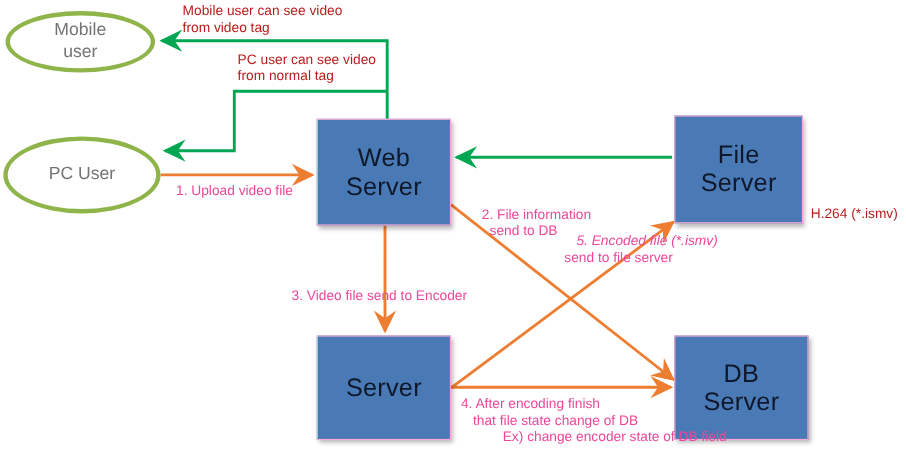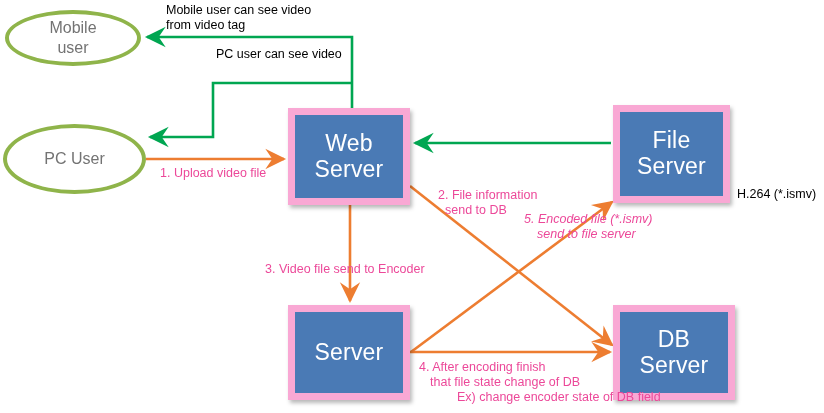--- a/index.html
+++ b/index.html
@@ -9,28 +9,28 @@
     font-family:"Liberation Sans", sans-serif;
     overflow:hidden;
     position:relative;
   }
   #stage{position:absolute;left:0;top:0;width:824px;height:413px;}
   svg#wires{position:absolute;left:0;top:0;width:824px;height:413px;}
 
   .node-box{
     position:absolute;
     background:#4A7AB5;
-    border:7px solid #f9a8d4;
+    border:1px solid #f9a8d4;
     box-shadow:2px 3px 4px rgba(0,0,0,0.28);
     box-sizing:border-box;
     display:flex;
     flex-direction:column;
     align-items:center;
     justify-content:center;
-    color:#ffffff;
+    color:#0f172a;
     font-size:23px;
     line-height:1.12;
     letter-spacing:.2px;
     text-align:center;
     z-index:5;
   }
   .node-box span{display:block;}
 
   .actor{
     position:absolute;
@@ -50,21 +50,21 @@
   }
   .actor span{display:block;}
 
   .lbl{
     position:absolute;
     font-size:12.5px;
     line-height:1.28;
     white-space:pre;
     z-index:6;
   }
-  .lbl-dark{color:#000000;}
+  .lbl-dark{color:#b91c1c;}
   .lbl-red{color:#ec4899;}
 </style>
 </head>
 <body>
 
 <div id="stage">
 
   <svg id="wires" viewBox="0 0 824 413" xmlns="http://www.w3.org/2000/svg">
     <defs>
       <marker id="arrGreen" markerWidth="9" markerHeight="9" refX="7.6" refY="4.5" orient="auto" markerUnits="strokeWidth">
@@ -133,28 +133,29 @@
 
   <div class="node-box" style="left:613px;top:305px;width:122px;height:95px;">
     <span>DB</span>
     <span>Server</span>
   </div>
 
   <div class="lbl lbl-dark" style="left:166px;top:2px;">Mobile user can see video</div>
   <div class="lbl lbl-dark" style="left:166px;top:17px;">from video tag</div>
 
   <div class="lbl lbl-dark" style="left:216px;top:46px;">PC user can see video</div>
+  <div class="lbl lbl-dark" style="left:216px;top:61px;">from normal tag</div>
 
   <div class="lbl lbl-red" style="left:160px;top:165px;">1. Upload video file</div>
 
   <div class="lbl lbl-red" style="left:418px;top:187px;margin-left:20px;">2. File information</div>
   <div class="lbl lbl-red" style="left:445px;top:202px;">send to DB</div>
 
   <div class="lbl lbl-red" style="left:524px;top:211px;font-style:italic;">5. Encoded file (*.ismv)</div>
-  <div class="lbl lbl-red" style="left:537px;top:226px;font-style:italic;">send to file server</div>
+  <div class="lbl lbl-red" style="left:513px;top:226px;">send to file server</div>
 
   <div class="lbl lbl-red" style="left:265px;top:261px;">3. Video file send to Encoder</div>
 
   <div class="lbl lbl-red" style="left:419px;top:359px;">4. After encoding finish</div>
   <div class="lbl lbl-red" style="left:430px;top:374px;">that file state change of DB</div>
   <div class="lbl lbl-red" style="left:411px;top:389px;margin-left:46px;">Ex) change encoder state of DB field</div>
 
   <div class="lbl lbl-dark" style="left:737px;top:186px;">H.264 (*.ismv)</div>
 
 </div>

